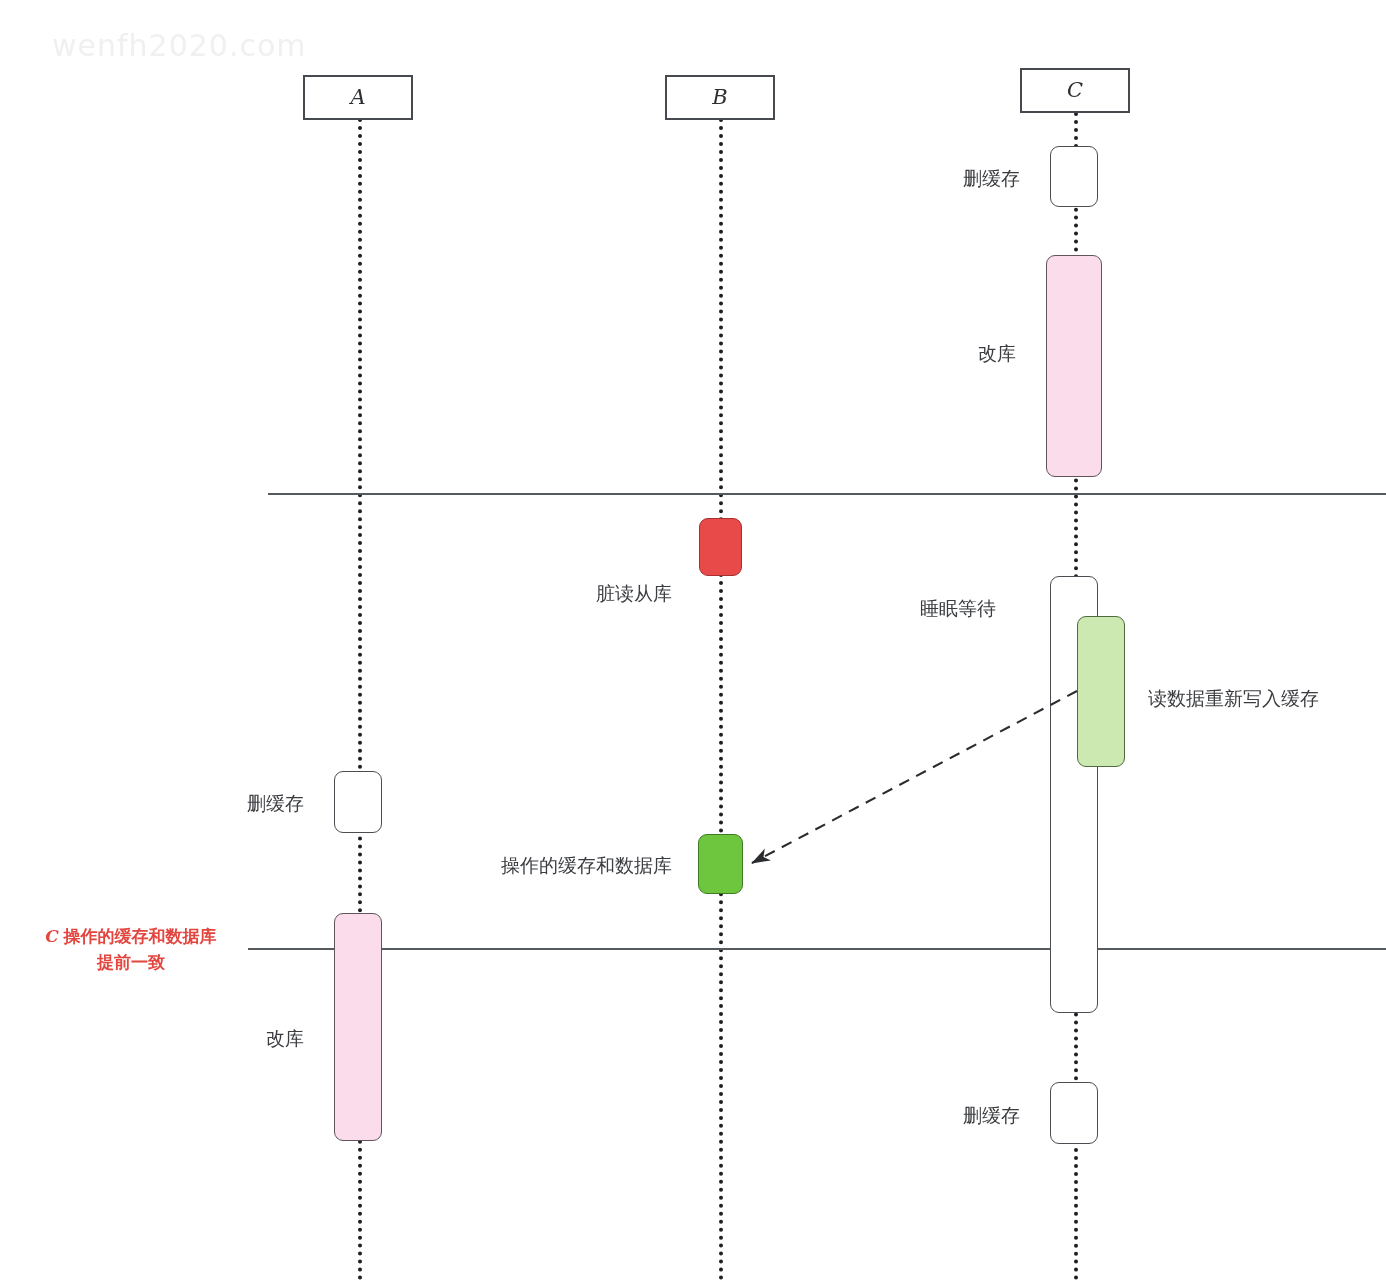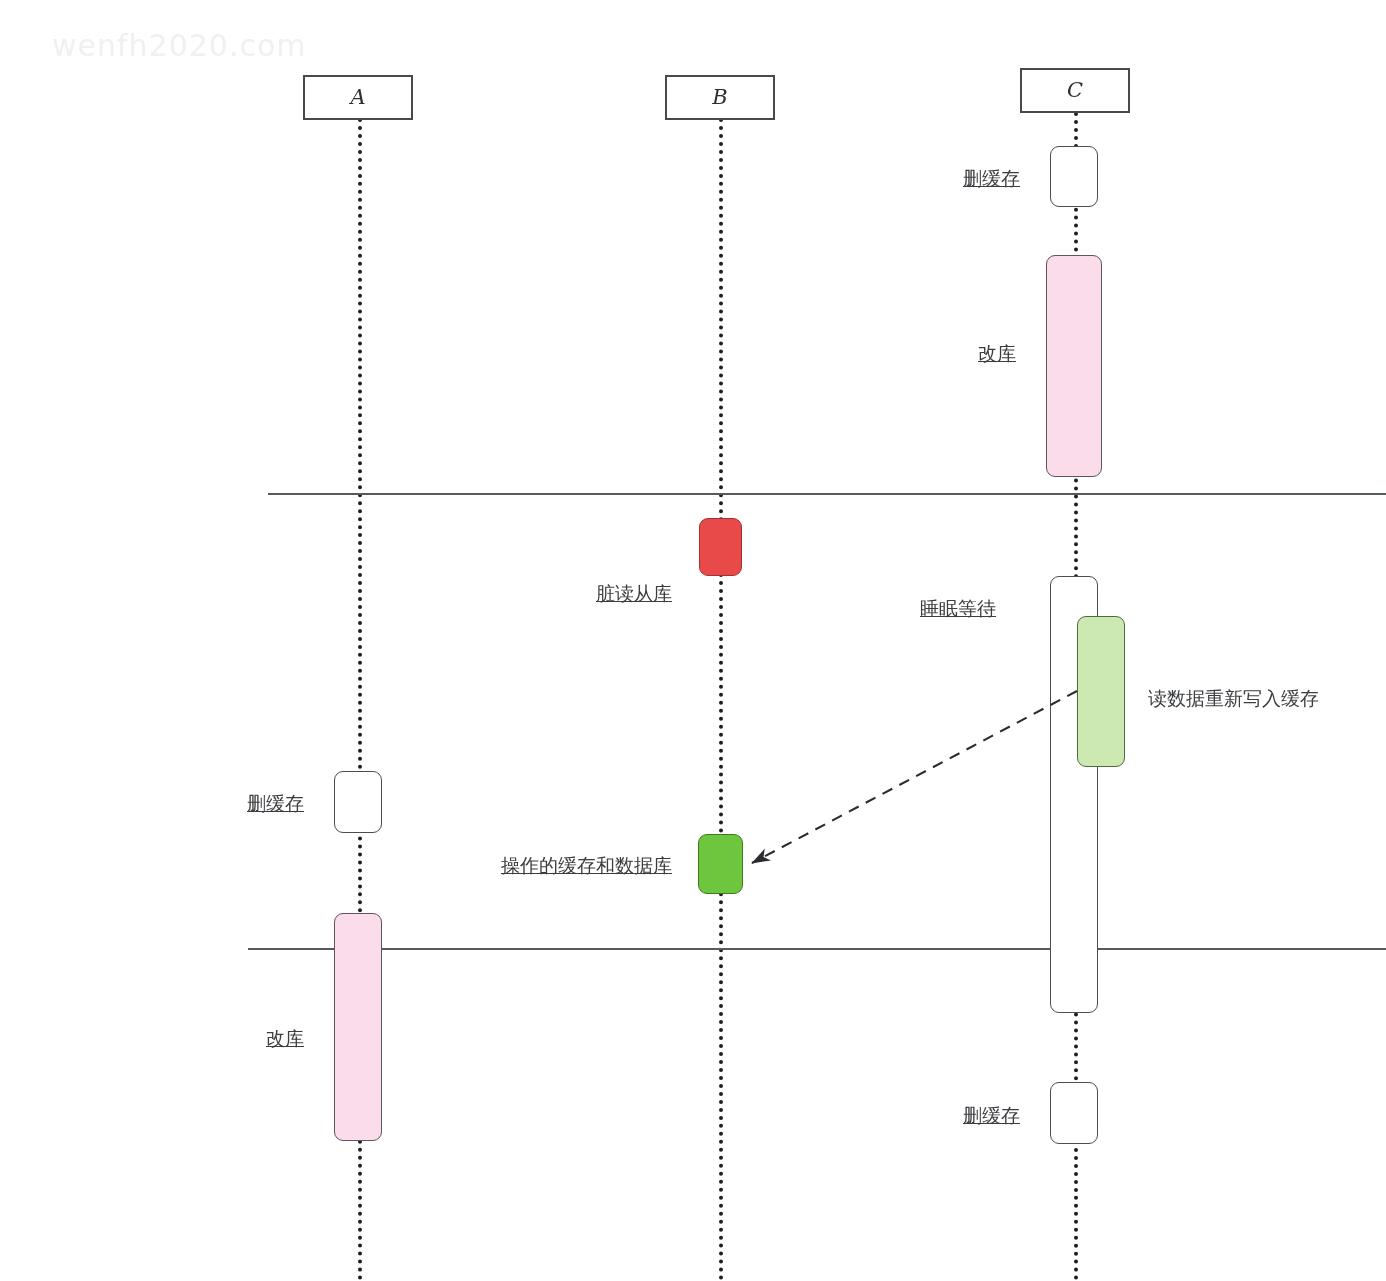--- a/index.html
+++ b/index.html
@@ -70,21 +70,21 @@
   .activation.red    { background: #e84a4a; border-color: #a82f2f; }
 
   
   .note {
     position: absolute;
     font-size: 19px;
     color: #3b3d40;
     white-space: nowrap;
     line-height: 1.35;
   }
-  .note.right-align { text-align: right; text-decoration: underline; }
+  .note.right-align { text-align: right; }
 
   
   .annotation-red {
     position: absolute;
     font-size: 17px;
     font-weight: bold;
     color: #e2463f;
     text-align: center;
     line-height: 1.5;
     white-space: nowrap;
@@ -157,20 +157,26 @@
 
   <div class="activation bright" style="left:698px; top:834px; width:45px; height:60px;"></div>
   <div class="note right-align" style="left:430px; top:853px; width:242px;">操作的缓存和数据库</div>
 
   <div class="activation pink" style="left:334px; top:913px; width:48px; height:228px;"></div>
   <div class="note right-align" style="left:160px; top:1026px; width:144px;">改库</div>
 
   <div class="activation" style="left:1050px; top:1082px; width:48px; height:62px;"></div>
   <div class="note right-align" style="left:880px; top:1103px; width:140px;">删缓存</div>
 
+  <div class="annotation-red" style="left:20px; top:924px; width:222px;">
+    <div>
+      <span class="actor-mark">C</span><span> 操作的缓存和数据库</span>
+    </div>
+    <div>提前一致</div>
+  </div>
 
   <svg id="arrow-layer" viewBox="0 0 1386 1281">
     <defs>
       <marker id="solid-arrowhead" markerWidth="10" markerHeight="10" refX="8.6" refY="3.4" orient="auto" markerUnits="strokeWidth">
         <path d="M0,0.2 L9,3.4 L0,6.6 L2.4,3.4 Z" fill="#2a2c2f"></path>
       </marker>
     </defs>
     <line x1="1077" y1="691" x2="752" y2="863" stroke="#2a2c2f" stroke-width="2.1" stroke-dasharray="11 8" marker-end="url(#solid-arrowhead)"></line>
   </svg>
 

